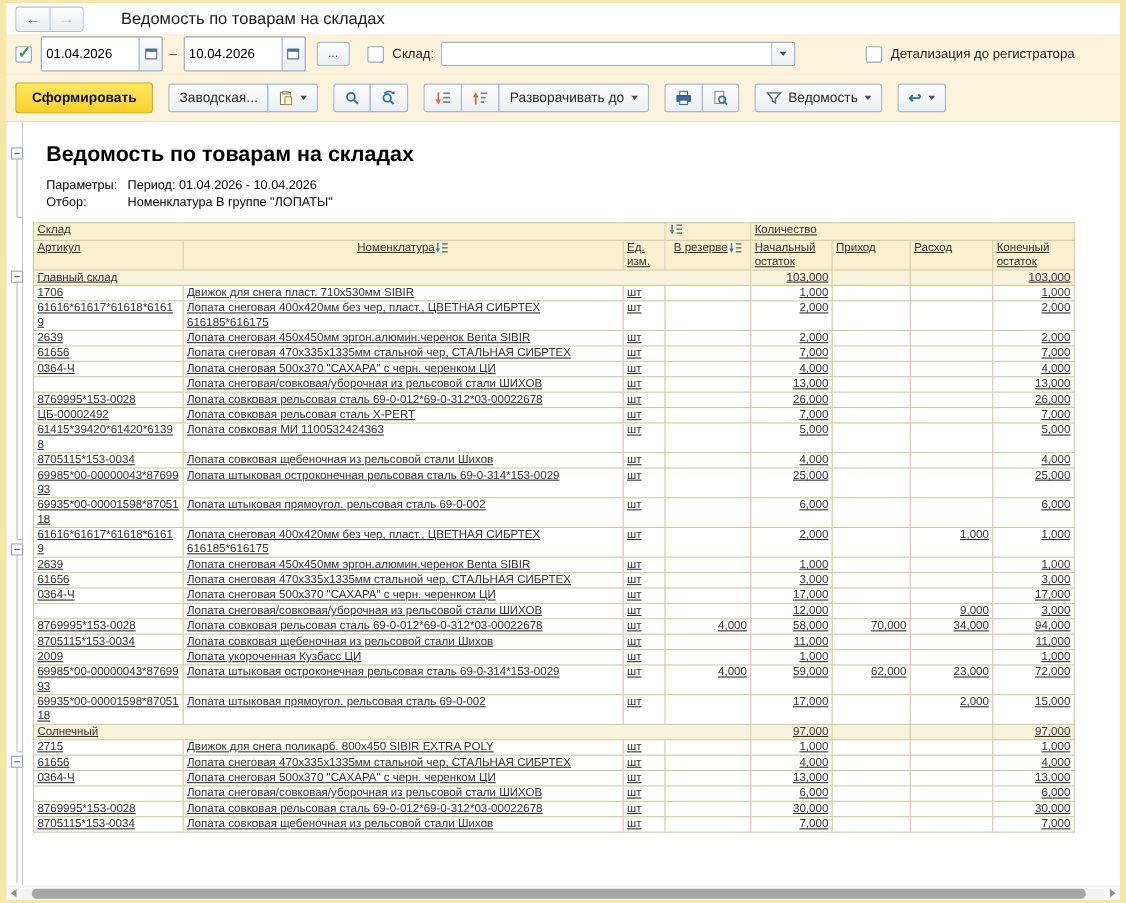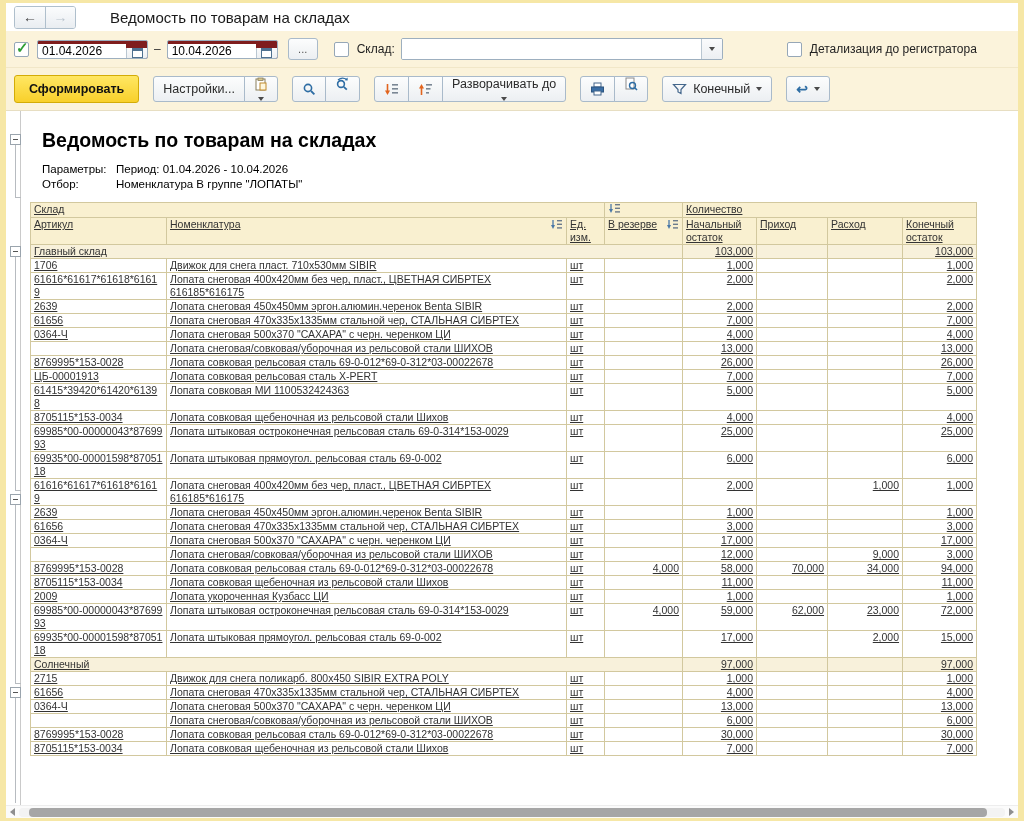--- a/index.html
+++ b/index.html
@@ -21,22 +21,22 @@
   .nav-btn.disabled { color:#B9C3CC; border-left:1px solid #AFBFCC; }
   #page-title { margin-left:34px; font-size:15px; color:#1a1a1a; }
 
   
   #filter-row { height:37px; background:#FBF3DB; display:flex; align-items:center;
                 padding:0 8px; flex:0 0 auto; border-bottom:1px solid #F1E7C8; }
   .checkbox { width:15px; height:15px; background:#fff; border:1px solid #96A7B7; border-radius:2px;
               position:relative; flex:0 0 auto; }
   .checkbox.checked::after { content:"✓"; position:absolute; left:1px; top:-4px;
               font-size:15px; font-weight:bold; color:#2E9E33; }
-  .date-field-wrap { display:flex; height:19px; border:1px solid #9DAFBF; background:#7f1d1d;
-              border-radius:2px; overflow:hidden; margin-left:8px;align-items:flex-end; }
+  .date-field-wrap { display:flex; height:32px; border:1px solid #9DAFBF; background:#c4b5fd;
+              border-radius:2px; overflow:hidden; margin-left:8px; }
   .date-field { width:88px; border:none; outline:none; padding:0 4px; font-size:12px;
               font-family:"Liberation Sans",sans-serif; color:#000; }
   .in-btn { width:21px; display:flex; align-items:center; justify-content:center;
               background:linear-gradient(#FAFBFC,#ECEFF2); border-left:1px solid #B9C6D1; }
   .cal-ico { width:11px; height:10px; border:1px solid #4E7190; border-top-width:3px; background:#fff; }
   .range-dash { margin:0 6px; font-size:12px; color:#333; }
   .dots-btn { height:22px; width:30px; margin-left:10px; display:flex; align-items:center; justify-content:center;
               background:linear-gradient(#FCFDFD,#ECEFF2); border:1px solid #A9BACA; border-radius:3px;
               font-size:11px; color:#555; }
   .fl-label { font-size:12px; color:#222; margin:0 6px 0 8px; }
@@ -50,21 +50,21 @@
   
   #toolbar-row { height:43px; background:#FBF3DB; display:flex; align-items:center;
                  padding:0 8px; flex:0 0 auto; border-bottom:1px solid #E7DEC2; }
   .tool-btn { height:26px; display:inline-flex; align-items:center; gap:6px; padding:0 9px;
               background:linear-gradient(#FCFDFD,#ECEFF2); border:1px solid #A9BACA;
               border-radius:3px; font-size:12.5px; color:#2b2b2b; white-space:nowrap;text-align:center; }
   .btn-group { display:flex; }
   .btn-group .tool-btn { border-radius:0; }
   .btn-group .tool-btn + .tool-btn { margin-left:-1px; }
   .btn-group .tool-btn:first-child { border-radius:3px 0 0 3px; }
-  .btn-group .tool-btn:last-child { border-radius:0 3px 3px 0;flex-direction:column; }
+  .btn-group .tool-btn:last-child { border-radius:0 3px 3px 0; }
   .btn-yellow { background:linear-gradient(#FFE763,#F8D02B); border-color:#D3AC07;
                 font-weight:bold; height:28px; padding:0 14px; color:#111; }
   .tb-gap { width:14px; flex:0 0 auto; }
   .ico { display:inline-block; }
 
   
   #content { flex:1 1 auto; display:flex; overflow:hidden; }
   #report-wrap { position:relative; flex:1; background:#fff; overflow:hidden; }
   #gutter-line { position:absolute; left:14px; top:0; bottom:0; width:1px; background:#CACACA; }
   #tree-layer { position:absolute; left:0; top:0; bottom:0; width:30px; }
@@ -78,21 +78,21 @@
   #report-title { font-size:19.5px; font-weight:bold; color:#000; margin:6px 0 10px 12px; }
   .param-row { display:flex; font-size:11.5px; line-height:15px; margin-left:12px; color:#000; }
   .param-label { width:74px; flex:0 0 auto; }
 
   
   #report-table { border-collapse:collapse; table-layout:fixed; width:946px; margin-top:10px;
                   font-size:10.5px; color:#333;text-decoration:underline; }
   #report-table th, #report-table td { border:1px solid #D2C89E; padding:0 3px;
                   line-height:13px; vertical-align:top; overflow:hidden; }
   #report-table th { background:#F9F0D0; font-weight:normal; text-align:left; color:#333; }
-  .th-flex { display:flex; justify-content:space-between; align-items:center; }
+  .th-flex { display:flex; justify-content:center; align-items:center; }
   .num { text-align:right; }
   .group-row td { background:#F8F1DB; }
   .c-art { word-break:break-all; }
   .sort-ico { flex:0 0 auto; }
 
   
   #hscroll { height:13px; flex:0 0 auto; background:#FBFBFB; display:flex; align-items:center;
              padding:0 4px; border-top:1px solid #EDEDED; }
   .scroll-arrow { width:0; height:0; border-top:4px solid transparent; border-bottom:4px solid transparent; }
   .scroll-arrow.left  { border-right:5px solid #8F8F8F; margin-right:4px; }
@@ -143,21 +143,21 @@
         </div>
     </div>
     <div class="checkbox" style="margin-left:64px"></div>
     <span class="fl-label">Детализация до регистратора</span>
   </div>
 
   <div id="toolbar-row">
     <button class="tool-btn btn-yellow">Сформировать</button>
     <div class="tb-gap"></div>
     <div class="btn-group">
-      <button class="tool-btn">Настройки...</button>
+      <button class="tool-btn">Заводская...</button>
       <button class="tool-btn">
         <svg class="ico" width="14" height="14" viewBox="0 0 14 14">
             <rect x="2" y="2" width="9" height="11" fill="#fff" stroke="#8A7E5A"></rect>
             <rect x="4" y="1" width="5" height="2.5" fill="#D8C98F" stroke="#8A7E5A" stroke-width="0.8"></rect>
             <rect x="6" y="6" width="6" height="7" fill="#FDF6DC" stroke="#C08A2D"></rect>
           </svg>
         <span class="caret"></span>
       </button>
     </div>
     <div class="tb-gap"></div>
@@ -217,21 +217,21 @@
             <circle cx="8.5" cy="8.5" r="3" fill="none" stroke="#2E6DA4" stroke-width="1.4"></circle>
             <line x1="10.8" y1="10.8" x2="13" y2="13" stroke="#2E6DA4" stroke-width="1.6"></line>
           </svg>
       </button>
     </div>
     <div class="tb-gap"></div>
     <button class="tool-btn">
       <svg class="ico" width="15" height="12" viewBox="0 0 15 12">
           <path d="M1.5 1.5 H13.5 L9 6.5 V10.5 L6 9 V6.5 Z" fill="none" stroke="#44678C" stroke-width="1.2"></path>
         </svg>
-      <span>Конечный</span>
+      <span>Ведомость</span>
       <span class="caret"></span>
     </button>
     <div class="tb-gap"></div>
     <button class="tool-btn">
       <span style="color:#2E6DA4;font-weight:bold;font-size:14px;line-height:10px;">↩</span>
       <span class="caret"></span>
     </button>
   </div>
 
   <div id="content">
@@ -395,21 +395,21 @@
                 <td class="c-art">8769995*153-0028</td>
                 <td class="c-nom">Лопата совковая  рельсовая сталь 69-0-012*69-0-312*03-00022678</td>
                 <td class="c-unit">шт</td>
                 <td class="num"></td>
                 <td class="num">26,000</td>
                 <td class="num"></td>
                 <td class="num"></td>
                 <td class="num">26,000</td>
               </tr>
               <tr>
-                <td class="c-art">ЦБ-00001913</td>
+                <td class="c-art">ЦБ-00002492</td>
                 <td class="c-nom">Лопата совковая  рельсовая сталь X-PERT</td>
                 <td class="c-unit">шт</td>
                 <td class="num"></td>
                 <td class="num">7,000</td>
                 <td class="num"></td>
                 <td class="num"></td>
                 <td class="num">7,000</td>
               </tr>
               <tr>
                 <td class="c-art">61415*39420*61420*61398</td>

